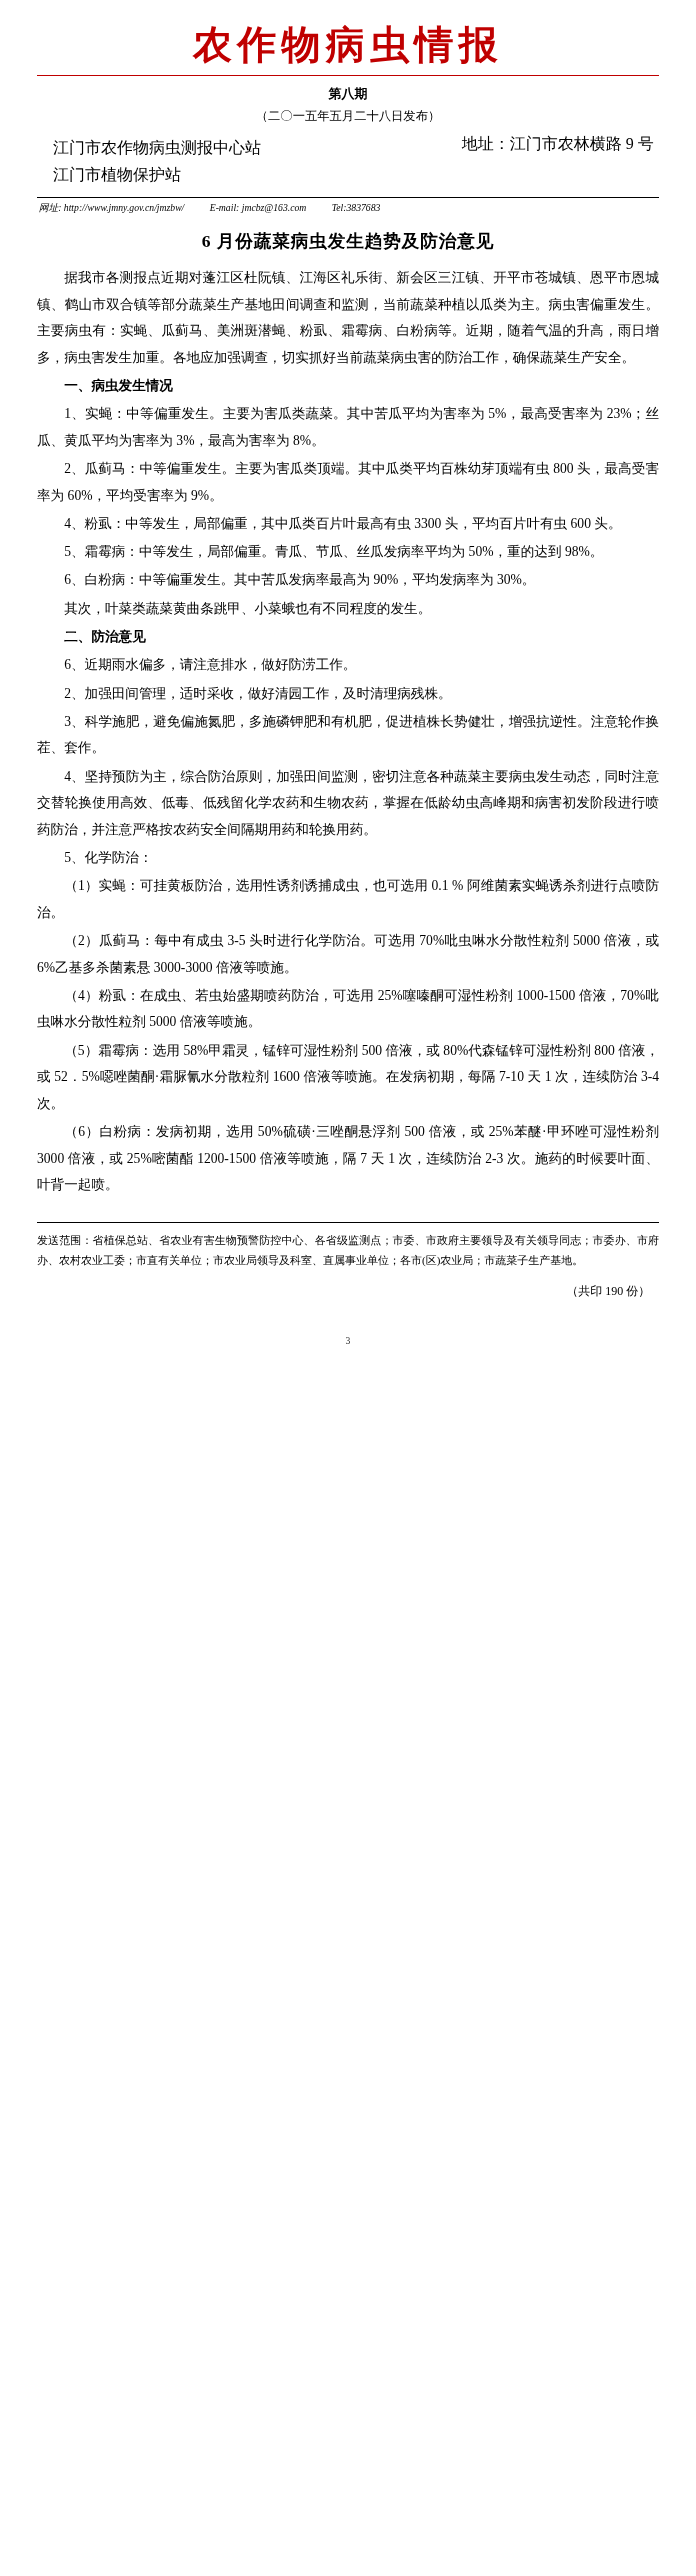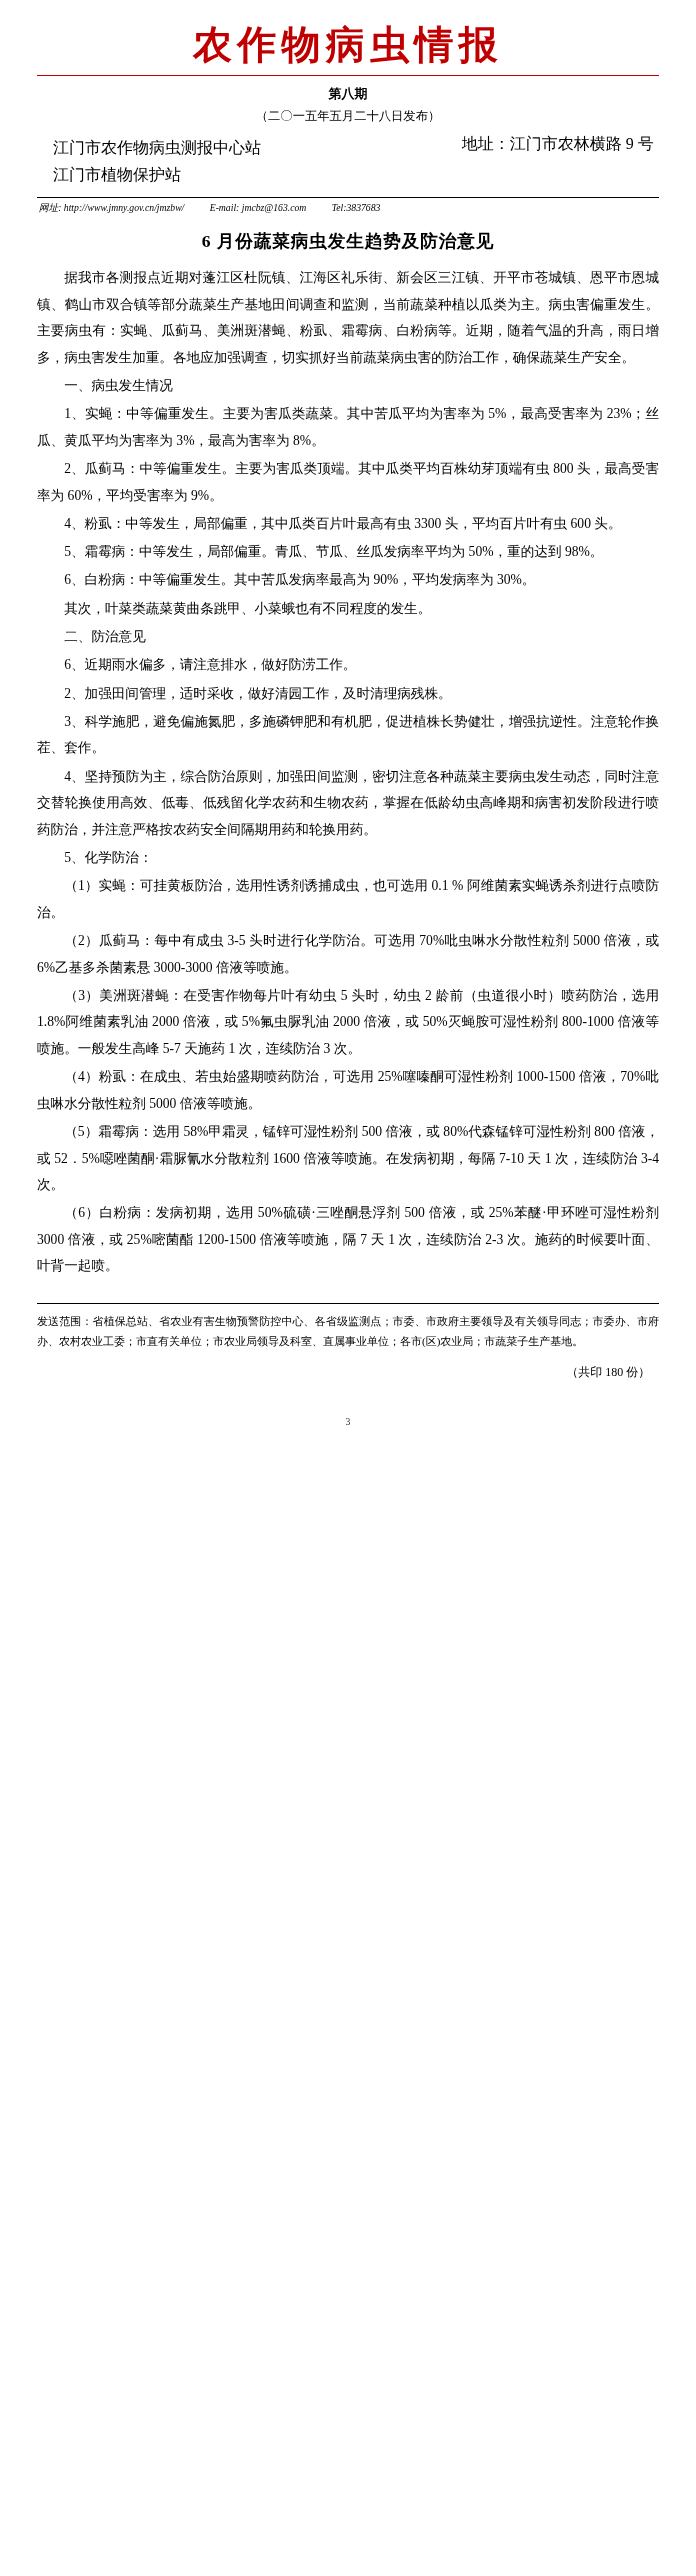--- a/index.html
+++ b/index.html
@@ -83,21 +83,21 @@
   }
   .body-text p {
     font-size: 13.6px;
     line-height: 1.95;
     margin: 0 0 1.8px 0;
     text-align: justify;
     text-justify: inter-ideograph;
     text-indent: 2em;
   }
   .body-text p.heading {
-    font-weight: normal;
+    font-weight: bold;
   }
   .footer-rule {
     border: none;
     border-top: 0.9px solid #000000;
     margin: 23px 0 7px 0;
   }
   .distribution {
     font-size: 11px;
     line-height: 1.85;
     text-align: justify;
@@ -155,26 +155,25 @@
     <p>6、白粉病：中等偏重发生。其中苦瓜发病率最高为 90%，平均发病率为 30%。</p>
     <p>其次，叶菜类蔬菜黄曲条跳甲、小菜蛾也有不同程度的发生。</p>
     <p class="heading">二、防治意见</p>
     <p>6、近期雨水偏多，请注意排水，做好防涝工作。</p>
     <p>2、加强田间管理，适时采收，做好清园工作，及时清理病残株。</p>
     <p>3、科学施肥，避免偏施氮肥，多施磷钾肥和有机肥，促进植株长势健壮，增强抗逆性。注意轮作换茬、套作。</p>
     <p>4、坚持预防为主，综合防治原则，加强田间监测，密切注意各种蔬菜主要病虫发生动态，同时注意交替轮换使用高效、低毒、低残留化学农药和生物农药，掌握在低龄幼虫高峰期和病害初发阶段进行喷药防治，并注意严格按农药安全间隔期用药和轮换用药。</p>
     <p>5、化学防治：</p>
     <p>（1）实蝇：可挂黄板防治，选用性诱剂诱捕成虫，也可选用 0.1 % 阿维菌素实蝇诱杀剂进行点喷防治。</p>
     <p>（2）瓜蓟马：每中有成虫 3-5 头时进行化学防治。可选用 70%吡虫啉水分散性粒剂 5000 倍液，或 6%乙基多杀菌素悬 3000-3000 倍液等喷施。</p>
-    <p>（3）美洲斑潜蝇：在受害作物每片叶有幼虫 5 头时，幼虫 2 龄前（虫道很小时）喷药防治，选用 1.8%阿维菌素乳油 2000 倍液，或 5%氟虫脲乳油 2000 倍液，或 50%灭蝇胺可湿性粉剂 800-1000 倍液等喷施。一般发生高峰 5-7 天施药 1 次，连续防治 3 次。</p>
     <p>（4）粉虱：在成虫、若虫始盛期喷药防治，可选用 25%噻嗪酮可湿性粉剂 1000-1500 倍液，70%吡虫啉水分散性粒剂 5000 倍液等喷施。</p>
     <p>（5）霜霉病：选用 58%甲霜灵，锰锌可湿性粉剂 500 倍液，或 80%代森锰锌可湿性粉剂 800 倍液，或 52．5%噁唑菌酮·霜脲氰水分散粒剂 1600 倍液等喷施。在发病初期，每隔 7-10 天 1 次，连续防治 3-4 次。</p>
     <p>（6）白粉病：发病初期，选用 50%硫磺·三唑酮悬浮剂 500 倍液，或 25%苯醚·甲环唑可湿性粉剂 3000 倍液，或 25%嘧菌酯 1200-1500 倍液等喷施，隔 7 天 1 次，连续防治 2-3 次。施药的时候要叶面、叶背一起喷。</p>
   </div>
 
   <hr class="footer-rule">
   <div class="distribution">发送范围：省植保总站、省农业有害生物预警防控中心、各省级监测点；市委、市政府主要领导及有关领导同志；市委办、市府办、农村农业工委；市直有关单位；市农业局领导及科室、直属事业单位；各市(区)农业局；市蔬菜子生产基地。</div>
-  <div class="print-count">（共印 180 份）</div>
+  <div class="print-count">（共印 190 份）</div>
 
   <div class="page-number">3</div>
 
 </div>
 
 
 </body></html>

